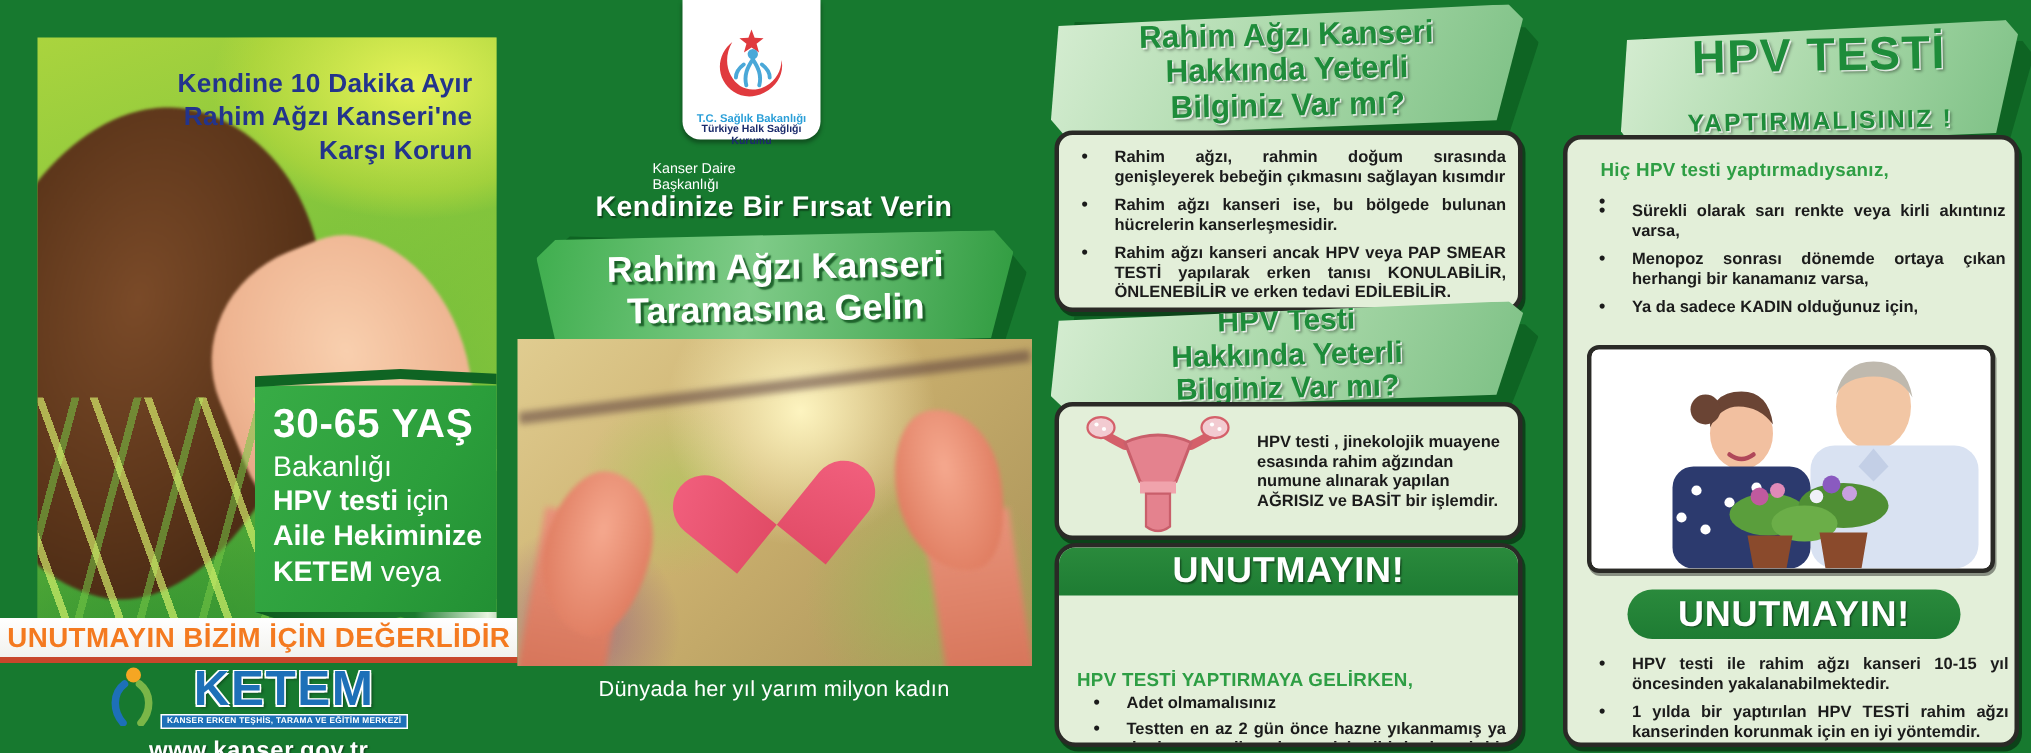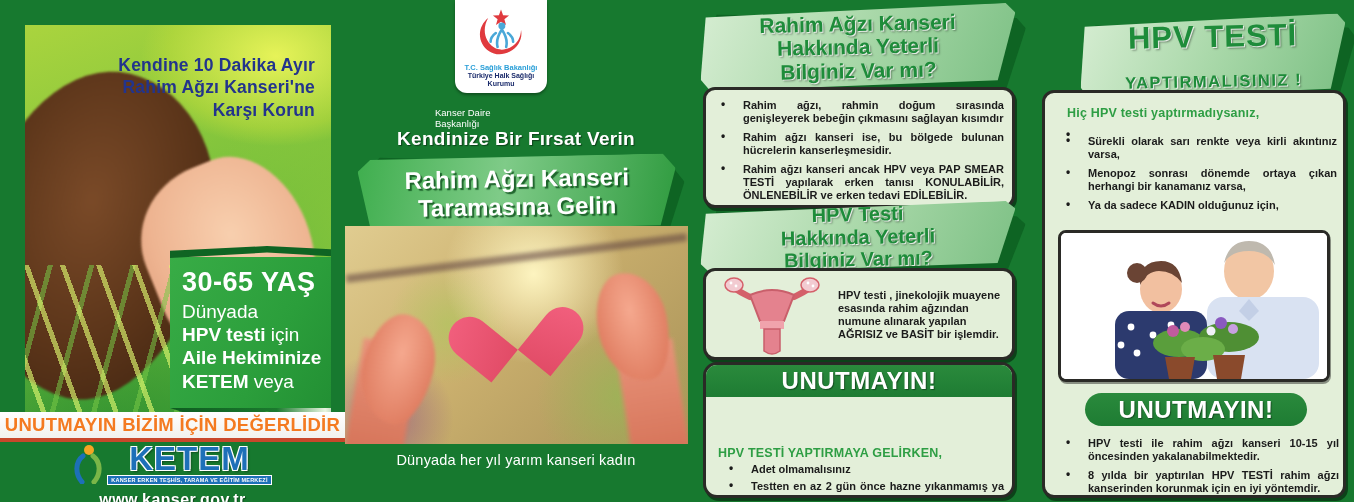--- a/index.html
+++ b/index.html
@@ -27,21 +27,21 @@
   .face-shape { position:absolute; right:18px; top:135px; width:165px; height:190px;
     background:radial-gradient(ellipse at 55% 40%, #f8cfae 0%, #eeb491 60%, #dd9a78 100%);
     border-radius:55% 45% 50% 50%/45% 55% 60% 40%; transform:rotate(-22deg);
     filter:blur(1px); }
   .grass-shape { position:absolute; left:0; bottom:0; width:100%; height:150px;
     background:
       repeating-linear-gradient(70deg, transparent 0 16px, rgba(220,245,110,.65) 16px 21px, transparent 21px 34px),
       repeating-linear-gradient(105deg, transparent 0 22px, rgba(120,200,70,.55) 22px 27px, transparent 27px 40px);
     filter:blur(.5px); }
   .left-headline {
-    position:absolute; right:16px; top:29px; width:262px;
+    position:absolute; right:16px; top:19px; width:262px;
     color:#23348C; font-size:17.5px; font-weight:bold; text-align:right;
     line-height:1.28; white-space:pre-line; letter-spacing:.2px;
   }
   .age-box {
     position:absolute; left:117px; top:232px; width:194px; height:152px;
     background:linear-gradient(120deg,#38AC46 0%,#2B9E3B 55%,#1F8A31 100%);
     padding:10px 0 0 12px; color:#fff;margin-left:28px;
   }
   .age-box::before { content:""; position:absolute; left:0; top:-11px; width:100%; height:12px;
     background:#0F6423; clip-path:polygon(0 100%,0 40%,50% 0,100% 40%,100% 100%,50% 55%); }
@@ -63,21 +63,21 @@
     text-shadow:-1px -1px 0 #fff,1px -1px 0 #fff,-1px 1px 0 #fff,1px 1px 0 #fff,2px 2px 2px rgba(0,0,0,.35); }
   .ketem-sub { display:block; background:#1D70B8; color:#fff; font-size:5.5px; font-weight:bold;
     padding:1px 3px; margin-top:1px; letter-spacing:.2px; border:1px solid #fff; }
   .ketem-url { color:#ffffff; font-size:16px; font-weight:bold; letter-spacing:.4px; margin-top:3px;
     display:inline-block; text-shadow:1px 1px 1px rgba(0,0,0,.4); }
 
   
   .ministry-card {
     position:absolute; left:455px; top:0; width:92px; height:93px;
     background:#fff; border-radius:0 0 12px 12px; box-shadow:0 2px 3px rgba(0,0,0,.35);
-    text-align:center; padding-top:8px;
+    text-align:center; padding-top:18px;
   }
   .ministry-line1 { color:#2A9FD8; font-size:7.5px; font-weight:bold; margin-top:1px; }
   .ministry-line2 { color:#1B2B6B; font-size:7px; font-weight:bold; line-height:1.15; white-space:pre-line; }
   .ministry-dept { position:absolute; left:435px; top:108px; width:132px; text-align:left;
     color:#fff; font-size:9.5px; font-weight:normal; line-height:1.15; white-space:pre-line; }
   .mid-tagline { position:absolute; left:355px; top:128px; width:322px; text-align:center;
     color:#fff; font-size:19px; font-weight:bold; letter-spacing:.3px;
     text-shadow:1px 1px 1px rgba(0,0,0,.45); }
   .mid-ribbon { position:absolute; left:358px; top:156px; width:318px; height:74px; }
   .mid-ribbon .rib-back { position:absolute; inset:0; background:#0E6423;
@@ -179,21 +179,21 @@
   <div>
     <div class="left-photo">
       <div class="hair-shape"></div>
       <div class="face-shape"></div>
       <div class="grass-shape"></div>
       <div class="left-headline">Kendine 10 Dakika Ayır
 Rahim Ağzı Kanseri'ne
 Karşı Korun</div>
       <div class="age-box">
         <div class="age-line-big">30-65 YAŞ</div>
-        <div class="age-line">Dünyada</div>
+        <div class="age-line">Bakanlığı</div>
         <div class="age-line"><b>HPV testi</b><span> için</span></div>
         <div class="age-line"><b>Aile Hekiminize</b></div>
         <div class="age-line"><b>KETEM</b><span> veya</span></div>
 
       </div>
     </div>
     <div class="value-banner">
       <span>UNUTMAYIN BİZİM İÇİN DEĞERLİDİR</span>
     </div>
     <div class="ketem-block">
@@ -240,21 +240,21 @@
     </div>
     <div class="mid-photo">
       <div class="branch"></div>
       <div class="arm left"></div>
       <div class="arm right"></div>
       <div class="hand left"></div>
       <div class="hand right"></div>
       <div class="heart"></div>
     </div>
     <div class="mid-footer">
-      <div class="f1">Dünyada her yıl yarım kanseri kadın</div>
+      <div class="f1">Dünyada her yıl yarım milyon kadın</div>
     </div>
   </div>
 
   <div>
     <div class="h-ribbon c3-rib1">
       <div class="rib-back"></div>
       <div class="rib-main">
         <div class="rib-text">Rahim Ağzı Kanseri
 Hakkında Yeterli
 Bilginiz Var mı?</div>
@@ -352,18 +352,18 @@
           <circle cx="160" cy="90" r="6" fill="#8A5AC0"></circle>
             <circle cx="172" cy="96" r="5" fill="#C8A0E0"></circle>
           <circle cx="150" cy="98" r="4.5" fill="#F0F0F8"></circle>
           <path d="M104 124 h30 l-4 22 h-22 Z" fill="#8A4A2C"></path>
           <path d="M152 122 h32 l-4 24 h-24 Z" fill="#8A4A2C"></path>
         </svg>
       </div>
       <div class="dark-header c4-pill">UNUTMAYIN!</div>
       <ul class="blist c4-list2">
         <li><span class="blt">•</span><span>HPV testi ile rahim ağzı kanseri 10-15 yıl öncesinden yakalanabilmektedir.</span></li>
-        <li><span class="blt">•</span><span>8 yılda bir yaptırılan HPV TESTİ rahim ağzı kanserinden korunmak için en iyi yöntemdir.</span></li>
+        <li><span class="blt">•</span><span>1 yılda bir yaptırılan HPV TESTİ rahim ağzı kanserinden korunmak için en iyi yöntemdir.</span></li>
       </ul>
     </div>
   </div>
 
 </div>
 
 </body></html>

